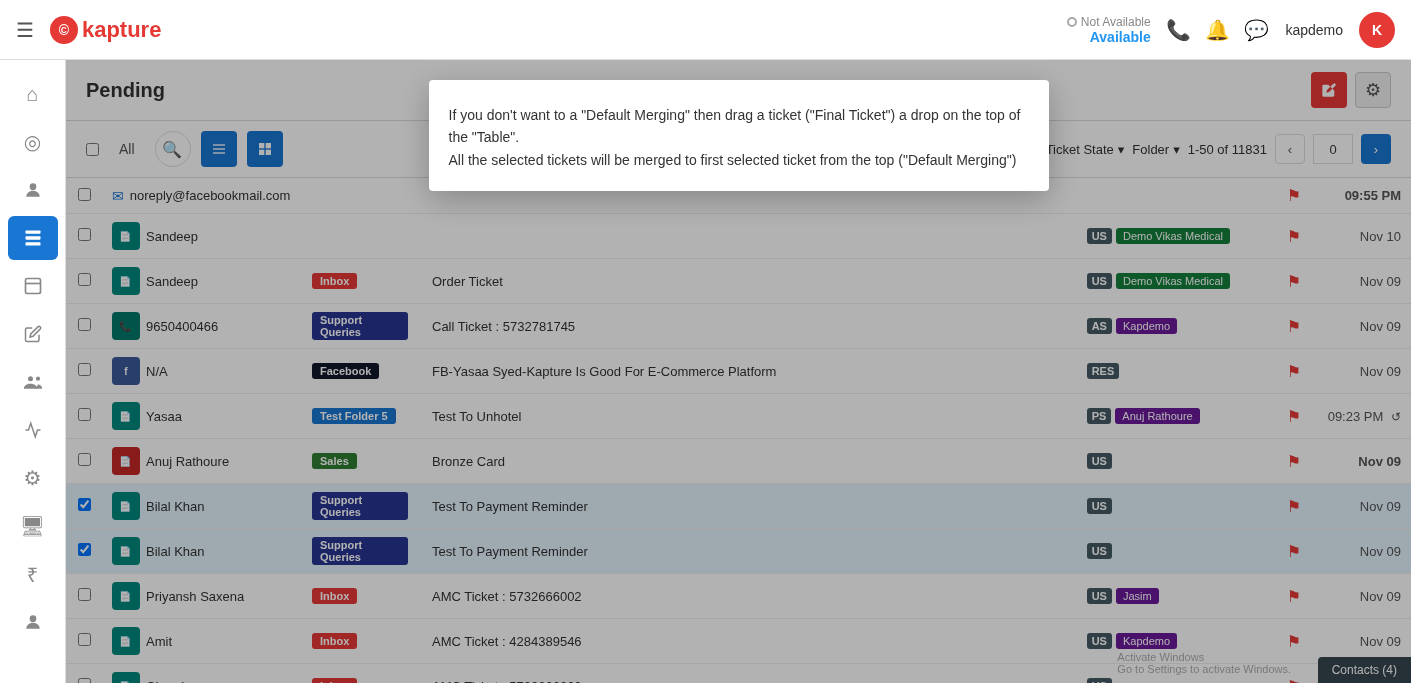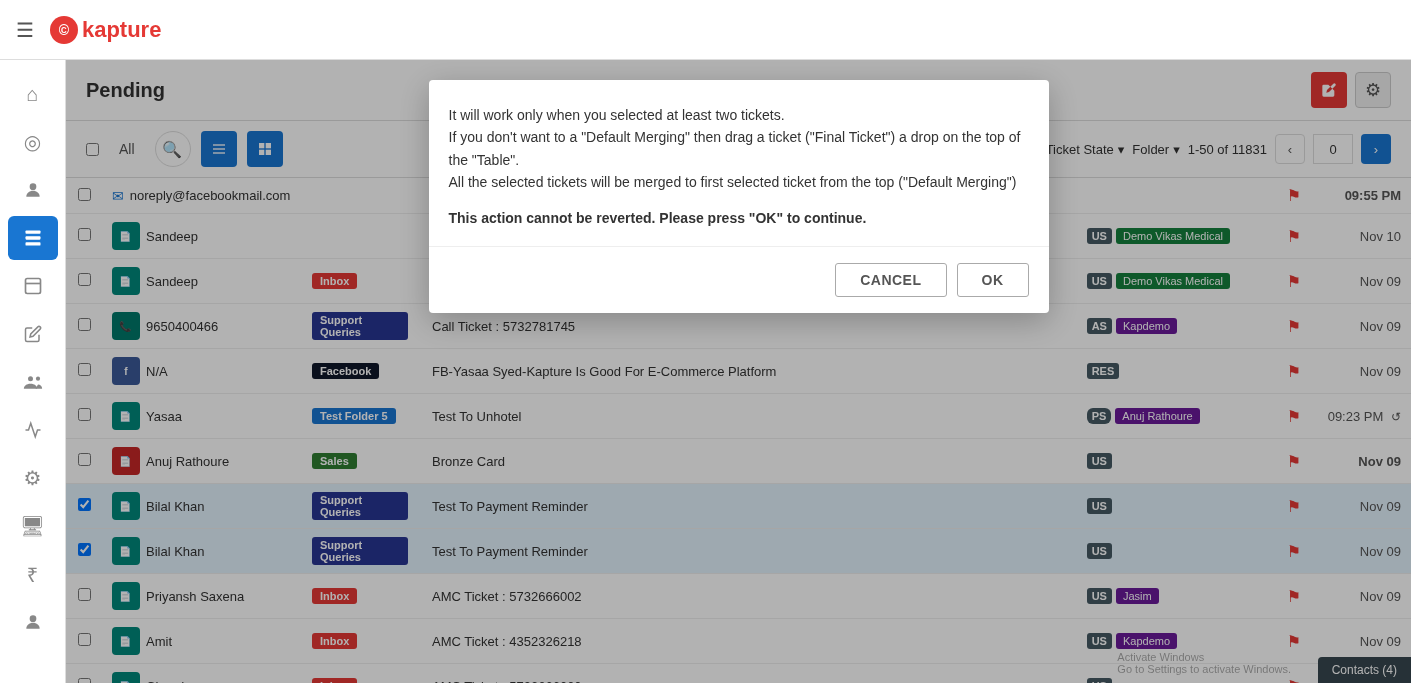--- a/index.html
+++ b/index.html
@@ -123,21 +123,21 @@
     .badge-inbox { background: #e53935; }
     .badge-support { background: #283593; }
     .badge-facebook { background: #0f172a; }
     .badge-test { background: #1976D2; }
     .badge-sales { background: #2e7d32; }
 
     .assign-badge { display: inline-block; padding: 2px 5px; border-radius: 3px; font-size: 11px; font-weight: bold; color: #fff; margin-right: 4px; }
     .assign-us { background: #455A64; }
     .assign-as { background: #455A64; text-align: center; }
     .assign-res { background: #455A64; }
-    .assign-ps { background: #455A64; border-radius: 6px; }
+    .assign-ps { background: #455A64; }
     .assign-label { display: inline-block; padding: 2px 7px; border-radius: 3px; font-size: 11px; color: #fff; }
     .label-demo { background: #15803d; }
     .label-kapdemo { background: #6A1B9A; }
     .label-anuj { background: #6A1B9A; }
     .label-jasim { background: #6A1B9A; }
 
     .flag-red { color: #e53935; font-size: 16px; }
     .date-bold { font-weight: bold; }
 
     
@@ -233,20 +233,36 @@
 
 <div class="header">
   <div class="header-left">
     <span class="hamburger">☰</span>
     <div class="logo">
       <div class="logo-circle">
         <span>©</span>
       </div>
       <span class="logo-text">kapture</span>
     </div>
+  </div>
+  <div class="header-right">
+    <div class="status-area">
+      <div class="not-available">
+        <span class="not-available-dot"></span>
+        <span>Not Available</span>
+      </div>
+      <div class="available">Available</div>
+    </div>
+    <div class="header-icons">
+      <span>📞</span>
+      <span>🔔</span>
+      <span>💬</span>
+    </div>
+    <span class="user-name">kapdemo</span>
+    <div class="user-avatar">K</div>
   </div>
 </div>
 
 <div class="layout">
 
   <div class="sidebar">
     <div class="sidebar-item">⌂</div>
     <div class="sidebar-item">◎</div>
     <div class="sidebar-item">
       <svg width="20" height="20" viewBox="0 0 24 24" fill="#888">
@@ -606,21 +622,21 @@
     <td class="contact-col">
       <div class="contact-name">
         <div class="contact-avatar avatar-teal" style="font-size:10px;">📄</div>
         <span>Amit</span>
       </div>
     </td>
     <td class="badge-col">
       <span class="badge badge-inbox">Inbox</span>
     </td>
     <td class="subject-col">
-      <span>AMC Ticket : 4352326218</span>
+      <span>AMC Ticket : 4284389546</span>
     </td>
     <td class="assign-col"><span class="assign-badge assign-us">US</span><span class="assign-label label-kapdemo">Kapdemo</span></td>
     <td class="flag-col">
       <span class="flag-red">⚑</span>
     </td>
     <td class="date-col">
       <span class="">Nov 09</span>
       
     </td>
   </tr>
@@ -649,28 +665,22 @@
       
     </td>
   </tr>
           </tbody>
       </table>
     </div>
 
     <div class="overlay">
       <div class="modal">
         <div class="modal-body">
-          <p class="modal-text">It will work only when you selected at least two tickets.</p>
           <p class="modal-text">If you don't want to a "Default Merging" then drag a ticket ("Final Ticket") a drop on the top of the "Table".</p>
           <p class="modal-text">All the selected tickets will be merged to first selected ticket from the top ("Default Merging")</p>
-          <p class="modal-text-bold">This action cannot be reverted. Please press "OK" to continue.</p>
-        </div>
-        <div class="modal-footer">
-          <button class="btn-cancel">CANCEL</button>
-          <button class="btn-ok">OK</button>
         </div>
       </div>
     </div>
 
     <div class="windows-watermark">
       <div>Activate Windows</div>
       <div>Go to Settings to activate Windows.</div>
     </div>
 
     <div class="contacts-badge">Contacts (4)</div>

